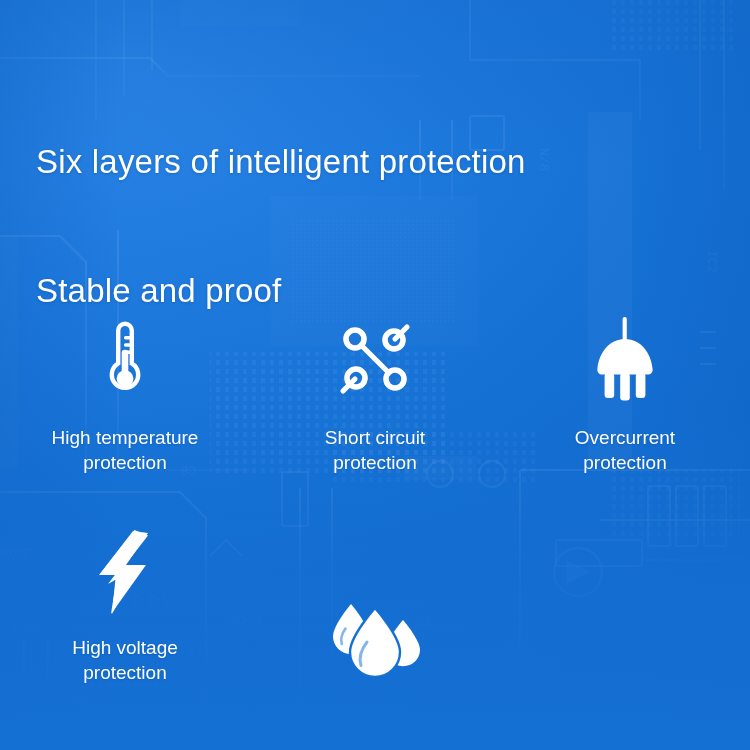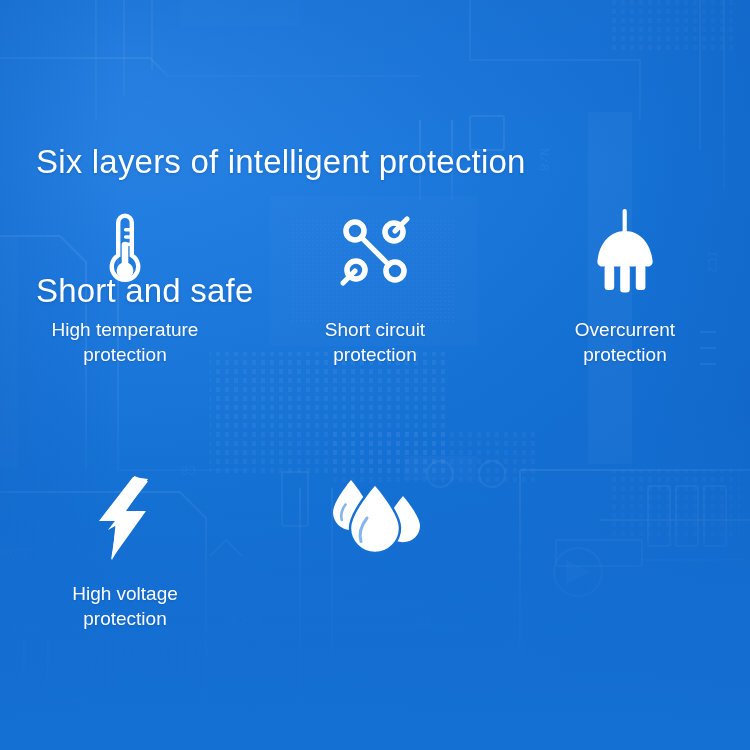--- a/index.html
+++ b/index.html
@@ -62,20 +62,21 @@
     left: 0;
     width: 750px;
     display: grid;
     grid-template-columns: repeat(3, 250px);
     grid-template-rows: 270px 210px;
   }
   .cell {
     display: flex;
     flex-direction: column;
     align-items: center;
+    justify-content: flex-end;
   }
   .cell-icon {
     height: 92px;
     display: flex;
     align-items: center;
     justify-content: center;
   }
   .cell-icon svg { display: block; }
   .cell-label {
     margin-top: 20px;
@@ -175,21 +176,21 @@
       <text x="708" y="250" transform="rotate(90 708 250)">IC2</text>
       <text x="430" y="618" transform="rotate(180 430 618)">B1</text>
     </g>
   </svg>
 
   <div class="bg-layer bg-vignette"></div>
   <div class="bg-layer bg-fade-bottom"></div>
 
   <div class="heading">
     <div>Six layers of intelligent protection</div>
-    <div>Short and safe</div>
+    <div>Stable and proof</div>
   </div>
 
   <div class="grid">
 
     <div class="cell">
       <div class="cell-icon">
         <svg width="56" height="84" viewBox="0 0 56 84" aria-hidden="true">
           <g fill="none" stroke="#ffffff" stroke-width="4.4" stroke-linecap="round">
             <path d="M34.8 46.4 V 13.6 a6.8 6.8 0 0 0 -13.6 0 V 46.4
                      a13.2 13.2 0 1 0 13.6 0 Z"></path>

